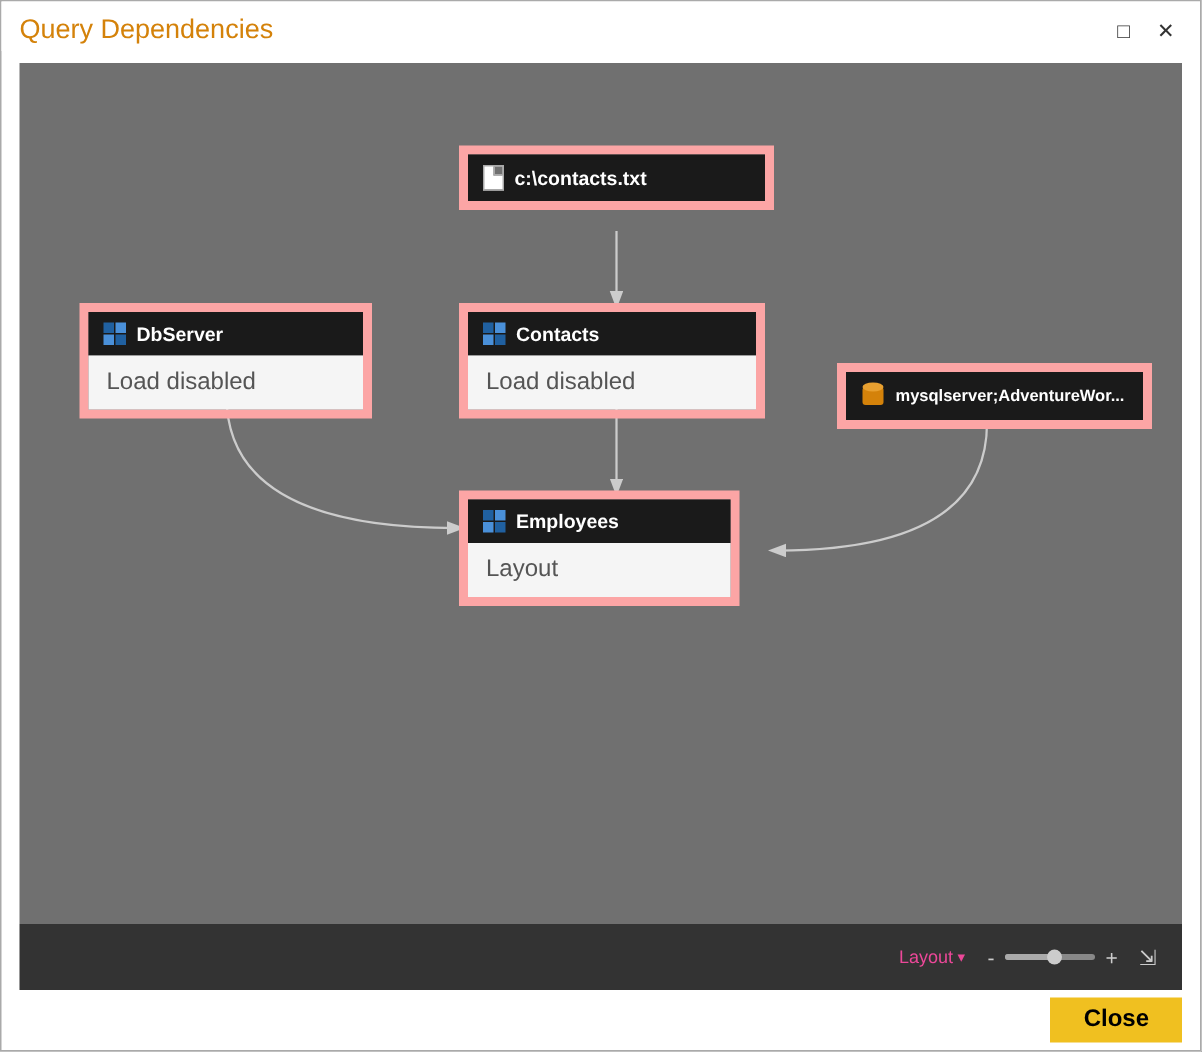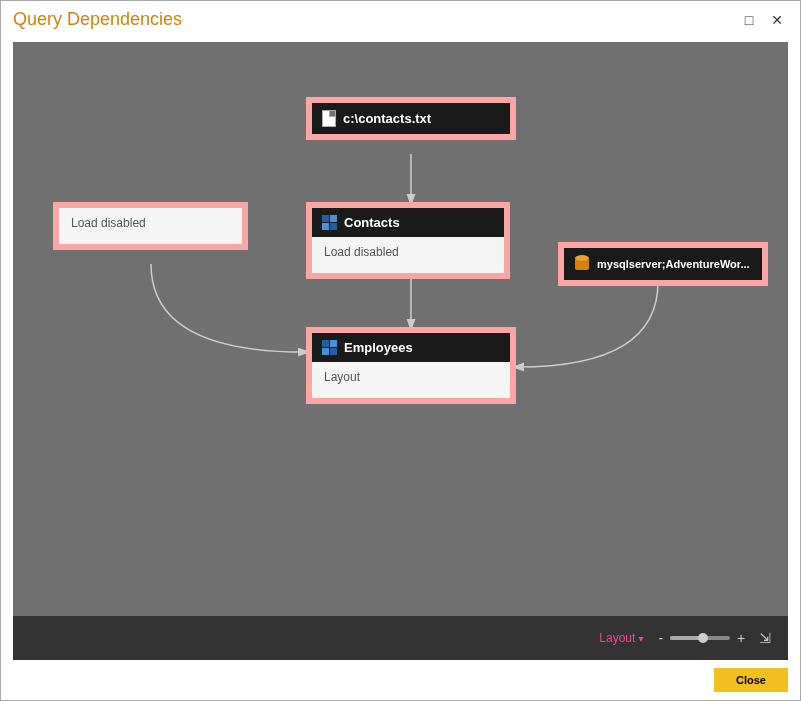--- a/index.html
+++ b/index.html
@@ -131,21 +131,21 @@
       display: flex;
       align-items: center;
       justify-content: flex-end;
       padding: 0 12px;
       flex-shrink: 0;
     }
     .close-btn {
       background: #f0c020;
       border: none;
       color: #000;
-      font-size: 11px;
+      font-size: 16px;
       font-weight: 600;
       padding: 6px 22px;
       cursor: pointer;
     }
 
     
     .node {
       position: absolute;
       min-width: 150px;
       border: 6px solid #fca5a5;
@@ -159,25 +159,25 @@
       padding: 7px 10px;
       font-size: 13px;
       font-weight: 600;
       display: flex;
       align-items: center;
       gap: 7px;
     }
     .node-body {
       background: #f5f5f5;
       padding: 8px 12px;
-      font-size: 12px;
+      font-size: 16px;
       color: #555;
       min-height: 36px;
       display: flex;
-      align-items: flex-start;
+      align-items: center;
     }
 
     
     .file-icon {
       width: 14px;
       height: 17px;
       background: #fff;
       border: 1px solid #aaa;
       position: relative;
       flex-shrink: 0;
@@ -287,26 +287,35 @@
           <div class="table-icon-cell dark"></div>
         </div>
         <span>Contacts</span>
       </div>
       <div class="node-body">
         <span>Load disabled</span>
       </div>
     </div>
 
     <div class="node" style="left: 40px; top: 160px; width: 195px;">
+      <div class="node-header">
+        <div class="table-icon">
+          <div class="table-icon-cell dark"></div>
+          <div class="table-icon-cell"></div>
+          <div class="table-icon-cell"></div>
+          <div class="table-icon-cell dark"></div>
+        </div>
+        <span>DbServer</span>
+      </div>
       <div class="node-body">
         <span>Load disabled</span>
       </div>
     </div>
 
-    <div class="node" style="left: 293px; top: 285px; width: 210px;">
+    <div class="node" style="left: 293px; top: 285px; width: 187px;">
       <div class="node-header">
         <div class="table-icon">
           <div class="table-icon-cell dark"></div>
           <div class="table-icon-cell"></div>
           <div class="table-icon-cell"></div>
           <div class="table-icon-cell dark"></div>
         </div>
         <span>Employees</span>
       </div>
       <div class="node-body">

